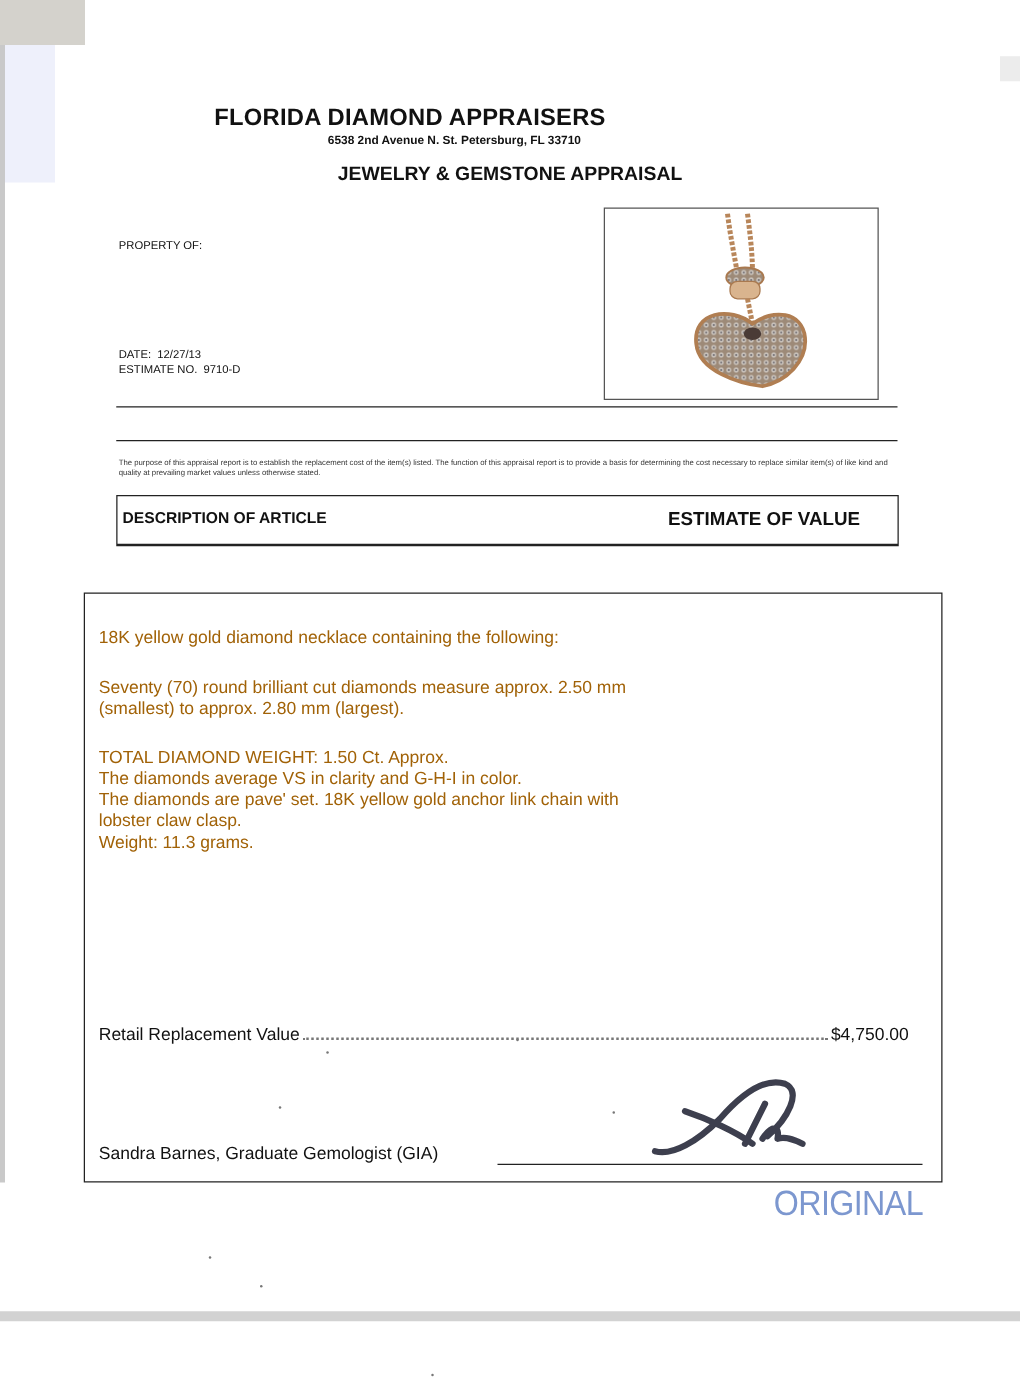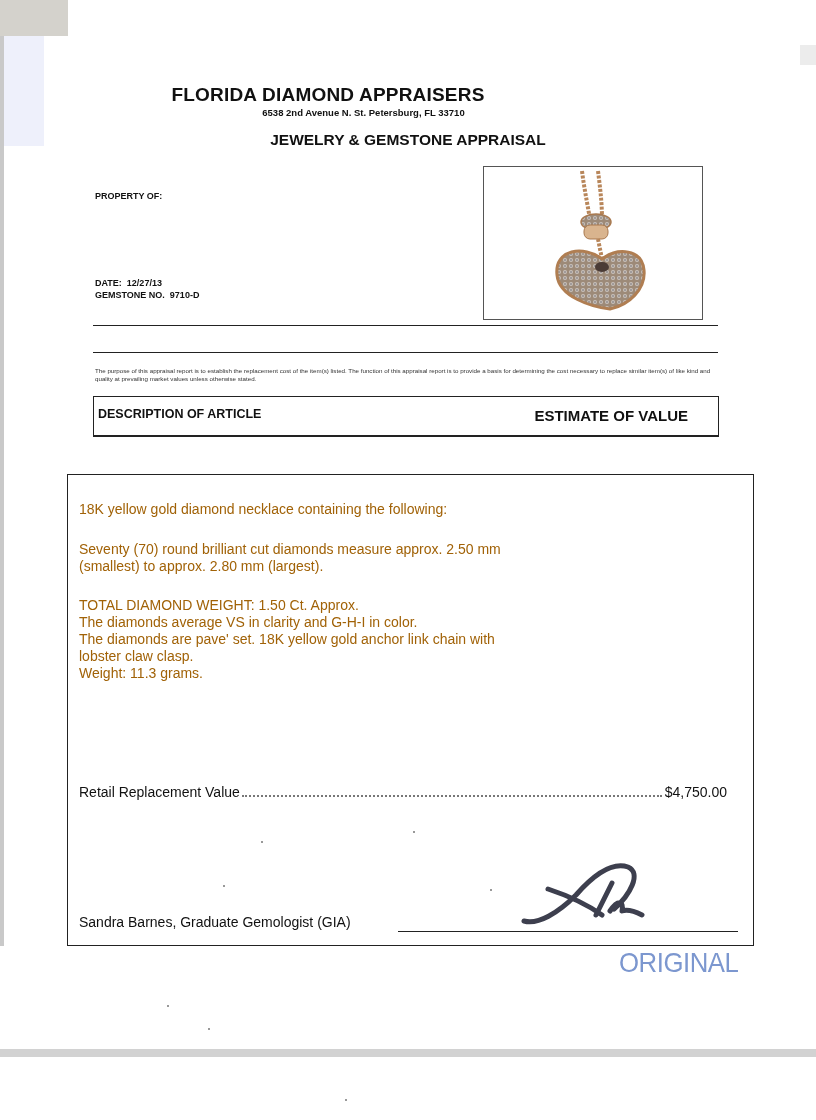--- a/index.html
+++ b/index.html
@@ -11,21 +11,21 @@
   .scan-corner { left: 0; top: 0; width: 68px; height: 36px; background: #d4d2cc; }
   .scan-edge { left: 0; top: 36px; width: 4px; height: 910px; background: #c9c9c9; }
   .scan-tint { left: 4px; top: 36px; width: 40px; height: 110px; background: #eef0fb; }
   .bottom-band { left: 0; top: 1049px; width: 816px; height: 8px; background: #d2d2d2; }
   .right-smudge { left: 800px; top: 45px; width: 16px; height: 20px; background: #ececec; }
 
   .company { left: 0; width: 656px; top: 84px; text-align: center; font-weight: bold; font-size: 19px; letter-spacing: 0.2px; }
   .address { left: 0; width: 727px; top: 107px; text-align: center; font-weight: bold; font-size: 9.5px; }
   .doc-title { left: 0; width: 816px; top: 131px; text-align: center; font-weight: bold; font-size: 15.5px; }
 
-  .small-label { font-weight: bold; font-size: 9px; }
+  .small-label { font-weight: normal; font-size: 9px; }
   .property { left: 95px; top: 191px; }
   .date { left: 95px; top: 278px; }
   .appraisal-no { left: 95px; top: 290px; }
 
   .photo-frame { left: 483px; top: 166px; width: 218px; height: 152px; border: 1px solid #555; background: #fff; overflow: hidden; }
 
   .hline { height: 1px; background: #222; }
   .line1 { left: 93px; top: 325px; width: 625px; }
   .line2 { left: 93px; top: 352px; width: 625px; }
 
@@ -35,21 +35,21 @@
   .desc-left { left: 4px; top: 10px; font-weight: bold; font-size: 12.5px; }
   .desc-right { right: 30px; top: 10px; font-weight: bold; font-size: 15px; text-align: center; }
 
   .main-box { left: 67px; top: 474px; width: 685px; height: 470px; border: 1px solid #222; }
   .body-text { font-size: 14px; line-height: 17px; color: #a16207; }
   .p-intro { left: 11px; top: 26px; }
   .p-count { left: 11px; top: 66px; }
   .p-weight { left: 11px; top: 122px; }
 
   .value-row { left: 11px; top: 309px; width: 648px; display: flex; align-items: baseline; font-size: 14px; }
-  .value-label { white-space: nowrap; }
+  .value-label { white-space: nowrap; margin-top: 35px; }
   .value-dots { flex: 1; border-bottom: 2px dotted #777; margin: 0 3px 3px 2px; height: 1px; }
   .value-amount { white-space: nowrap; }
 
   .signer { left: 11px; top: 439px; font-size: 14px; }
   .sig-line { left: 330px; top: 456px; width: 340px; height: 1px; background: #222; }
   .signature { left: 450px; top: 380px; width: 140px; height: 80px; }
 
   .stamp { left: 619px; top: 947px; font-size: 28px; color: #7c97cf; letter-spacing: -0.5px; transform: scaleX(0.92); transform-origin: left top; }
 
   .speck { width: 2px; height: 2px; background: #777; border-radius: 1px; }
@@ -69,21 +69,21 @@
 
 <div class="abs small-label property">
   <span>PROPERTY OF:</span>
   <span></span>
 </div>
 <div class="abs small-label date">
   <span>DATE:</span>&nbsp;
   <span>12/27/13</span>
 </div>
 <div class="abs small-label appraisal-no">
-  <span>GEMSTONE NO.</span>&nbsp;
+  <span>ESTIMATE NO.</span>&nbsp;
   <span>9710-D</span>
 </div>
 
 <div class="abs photo-frame">
   <svg width="218" height="152" viewBox="0 0 218 152">
     <defs>
       <pattern id="pave" width="6" height="6" patternUnits="userSpaceOnUse">
         <rect width="6" height="6" fill="#9d8a78"></rect>
         <circle cx="3" cy="3" r="2" fill="#c9c2bb"></circle>
         <circle cx="3" cy="3" r="0.8" fill="#6e6a70"></circle>

